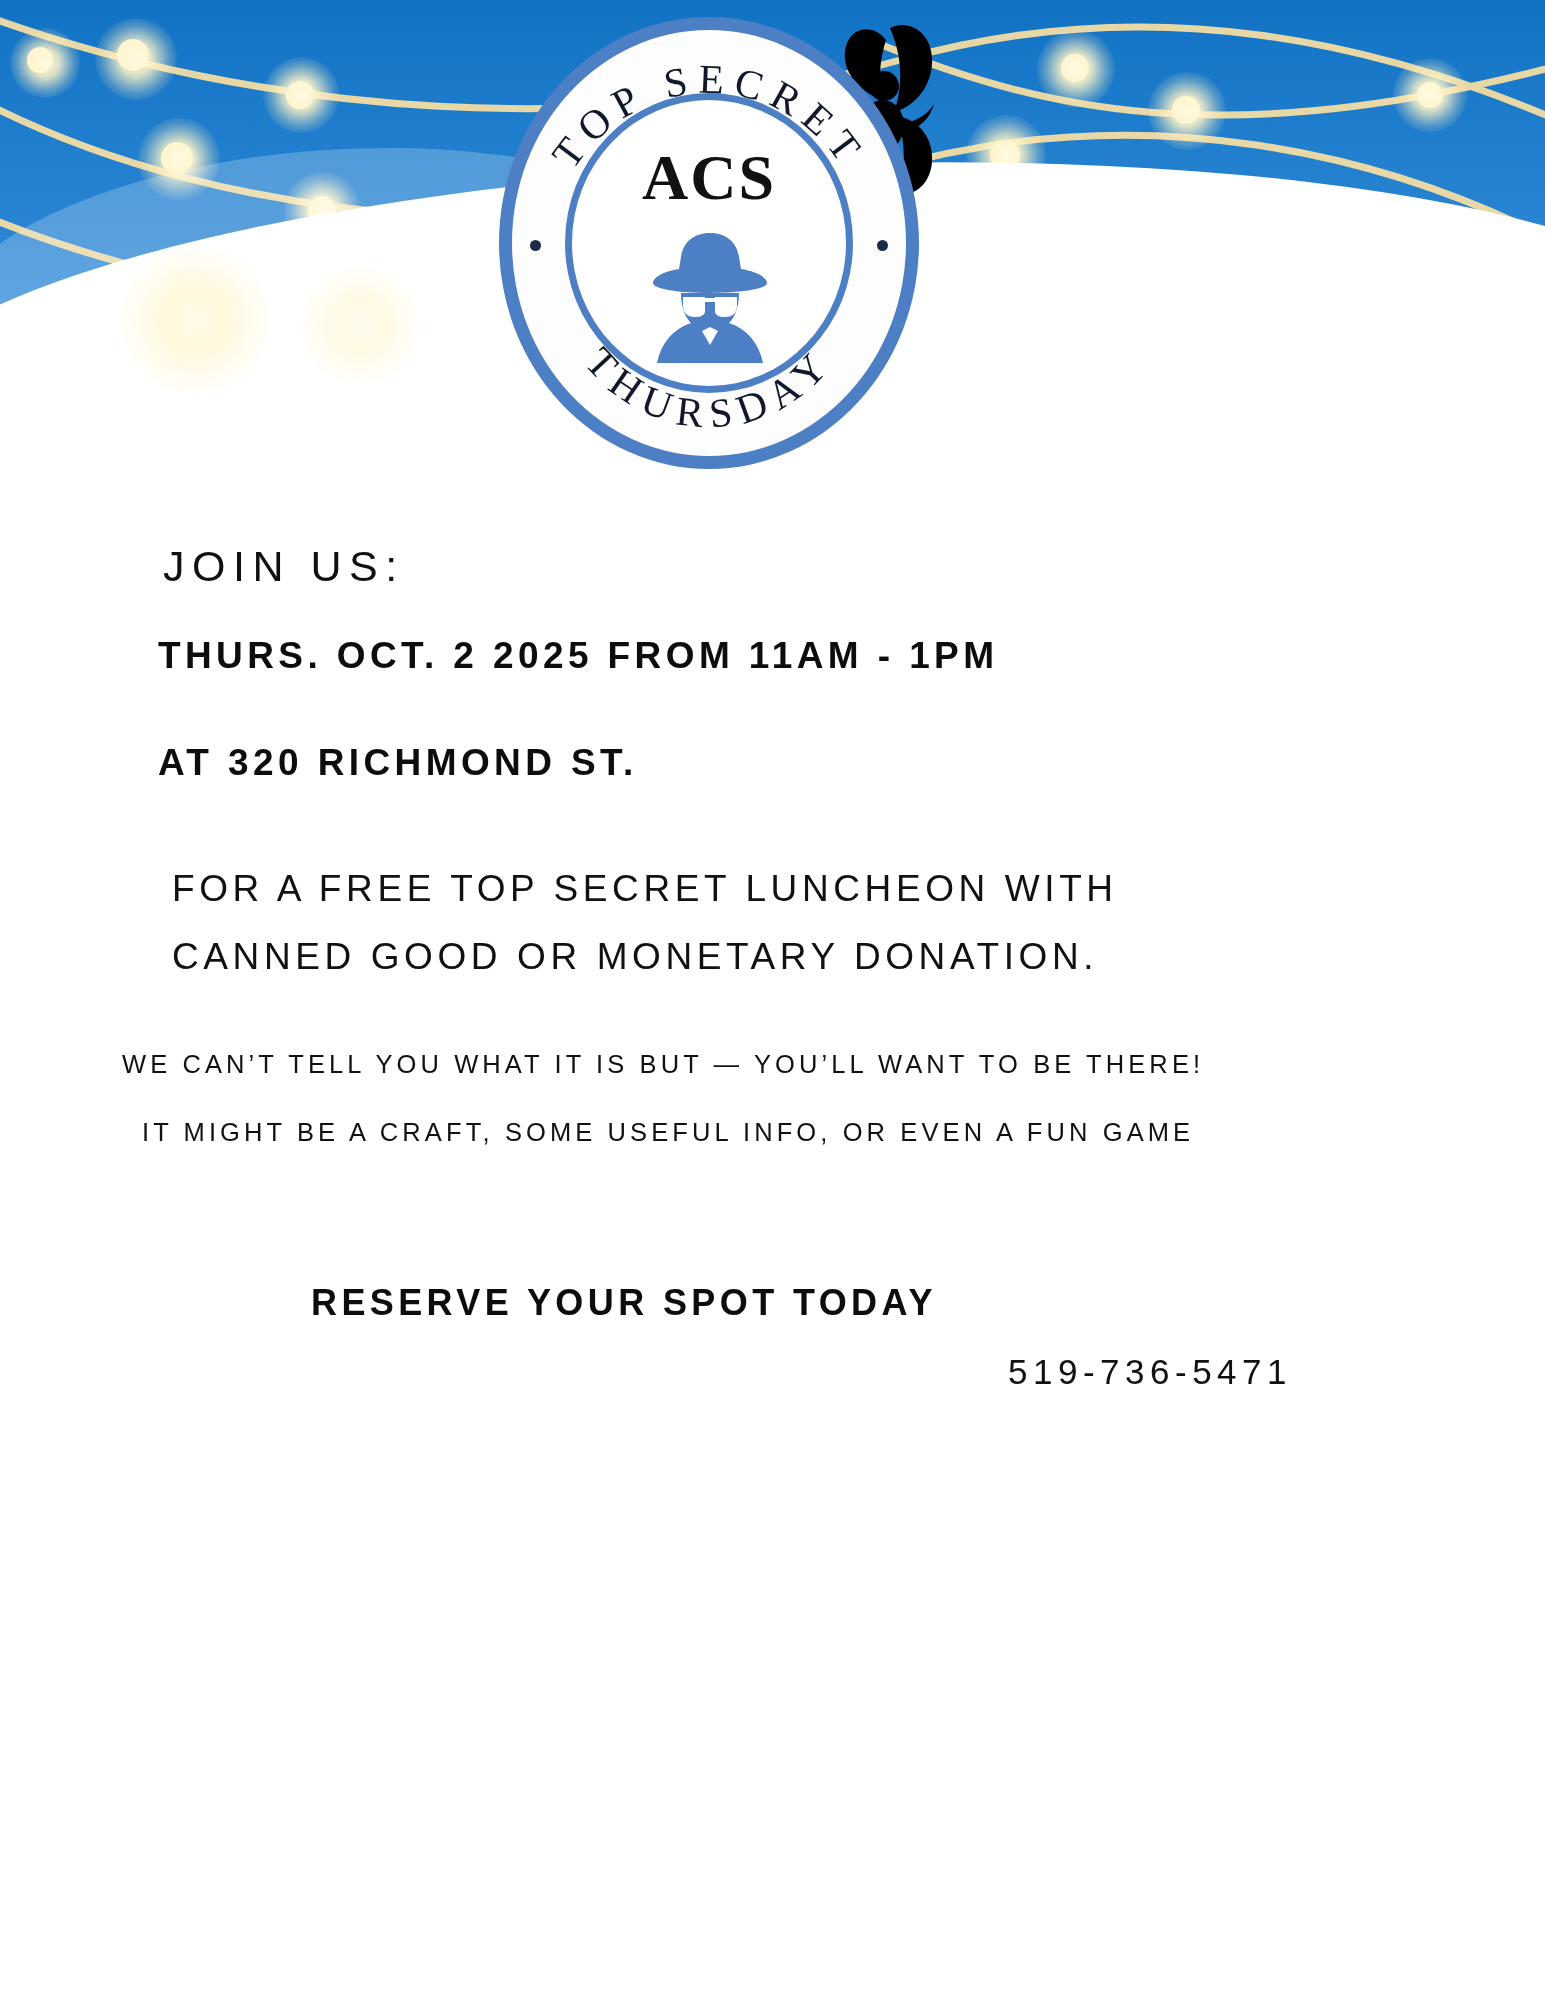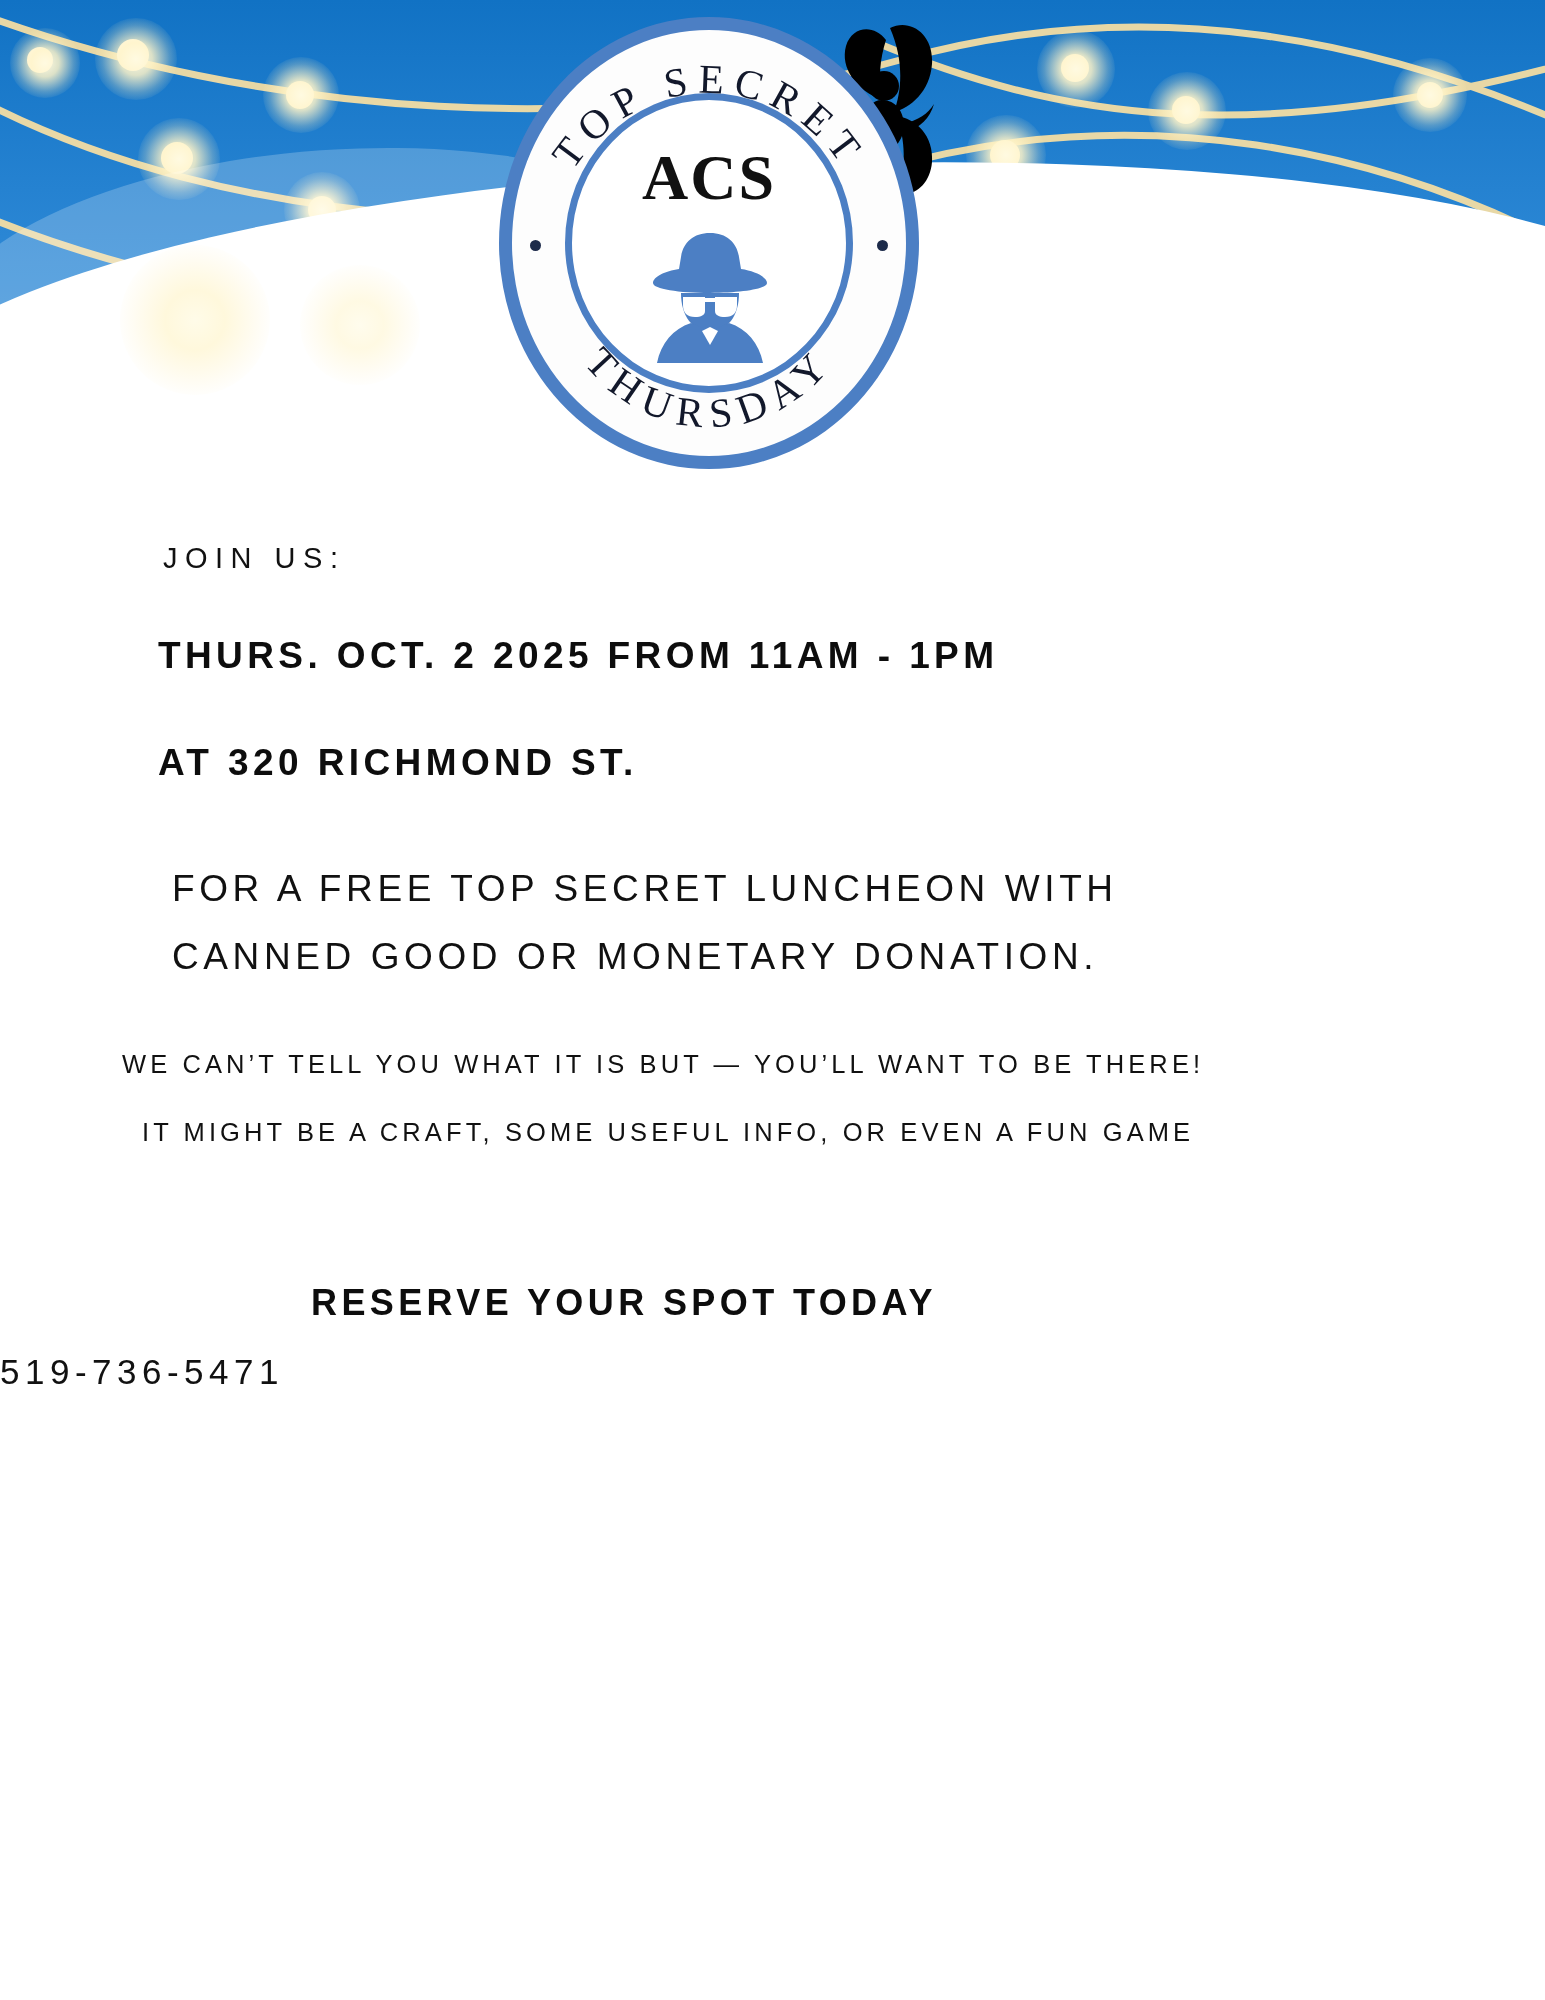--- a/index.html
+++ b/index.html
@@ -155,21 +155,21 @@
     top: 470px;
     width: 1545px;
   }
   .line {
     white-space: nowrap;
   }
   .join-us {
     position: absolute;
     left: 163px;
     top: 72px;
-    font-size: 29px;
+    font-size: 43px;
     letter-spacing: 7.5px;
     font-weight: 400;
     color: #111;
   }
   .when {
     position: absolute;
     left: 158px;
     top: 165px;
     font-size: 37px;
     letter-spacing: 4.4px;
@@ -222,21 +222,21 @@
     font-size: 36px;
     letter-spacing: 4.4px;
     font-weight: 700;
     color: #0d0d0d;
   }
   .phone {
     position: absolute;
     left: 0;
     top: 882px;
     width: 1292px;
-    text-align: left;
+    text-align: right;
     font-size: 35px;
     letter-spacing: 5.5px;
     font-weight: 400;
     color: #111;
   }
 </style>
 </head>
 <body>
 
 <div class="banner">

